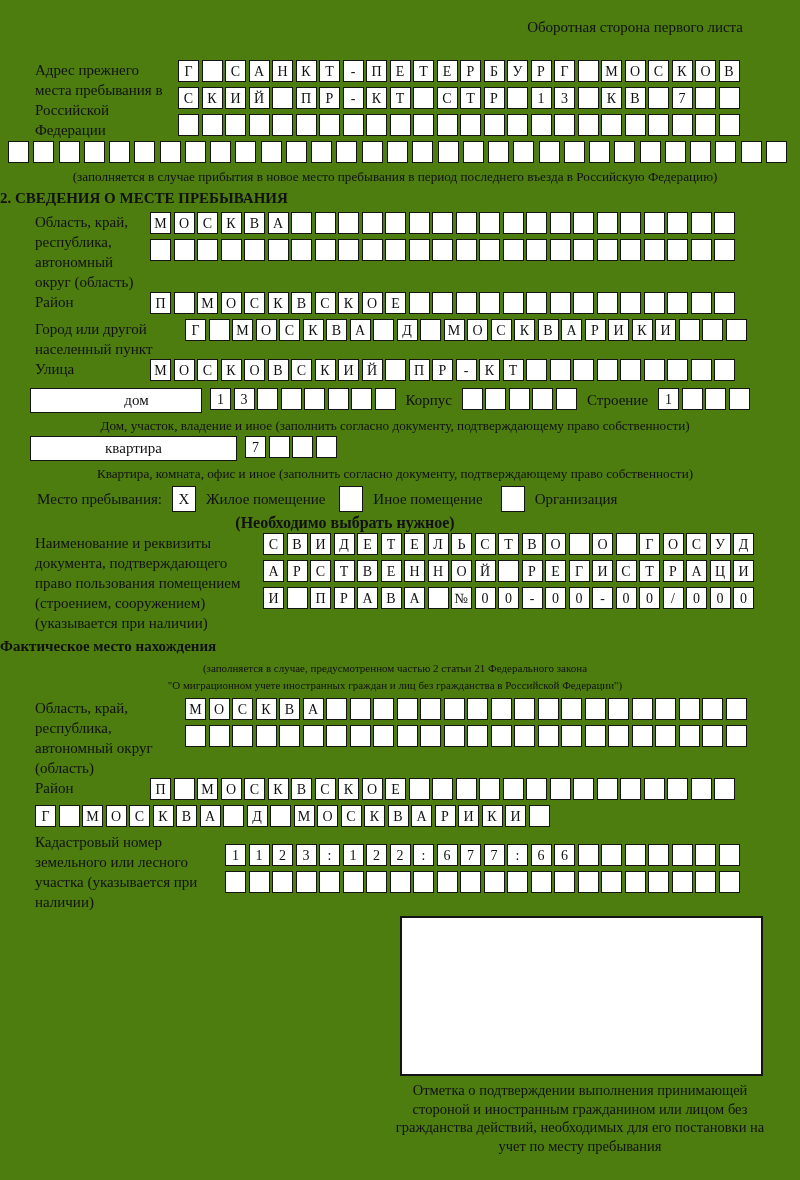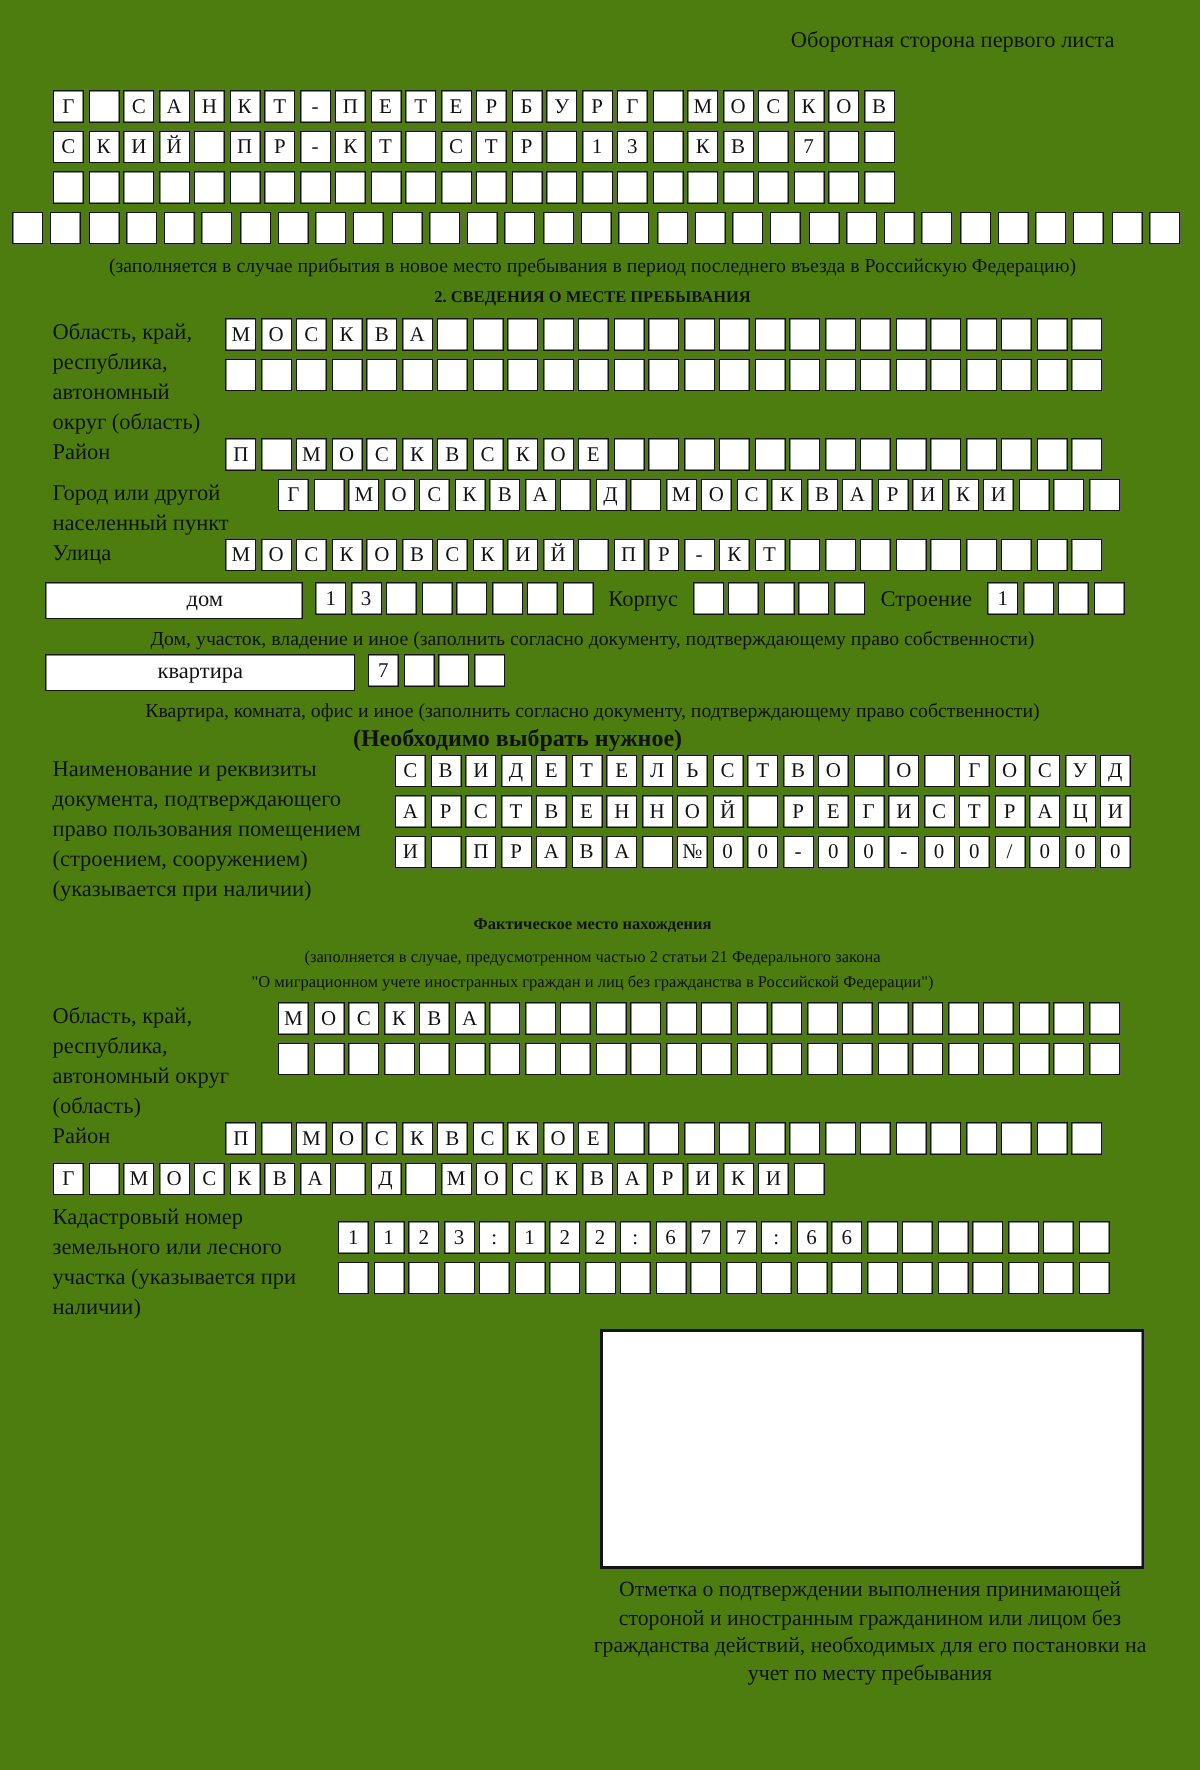--- a/index.html
+++ b/index.html
@@ -14,21 +14,21 @@
   .w115{width:115px;} .w143{width:143px;} .w150{width:150px;} .w190{width:190px;} .w212{width:212px;}
   .gridcol{flex:none;}
   .cells{display:flex;column-gap:2.5px;margin-bottom:5px;}
   .cell{
     box-sizing:border-box;flex:none;width:21px;height:22px;border:1.5px solid #141414;
     display:flex;align-items:center;justify-content:center;
     font-size:14px;line-height:19px;background:#fff;
   }
   .row-full{margin-left:8px;width:779px;column-gap:0;justify-content:space-between;}
   .caption{text-align:center;font-size:13.2px;line-height:17px;margin:1px 0 2px;width:790px;}
-  .title{text-align:center;font-weight:bold;font-size:11px;line-height:20px;margin:3px 0 4px;width:790px;}
+  .title{font-weight:bold;font-size:15px;line-height:20px;margin:3px 0 4px;width:790px;}
   .mt24{margin-top:24px;}
   .wbox{box-sizing:border-box;border:1.5px solid #141414;height:25px;flex:none;
     display:flex;align-items:center;justify-content:center;font-size:15px;background:#fff;}
   .dom-box{width:172px;margin-right:8px;padding-left:41px;}
   .kv-box{width:207px;margin-right:8px;}
   .houserow{margin-left:30px;margin-top:2px;margin-bottom:2px;}
   .inlabel{font-size:15px;line-height:25px;margin:0 10px;flex:none;}
   .stayrow{display:flex;align-items:center;margin:4px 0 2px 37px;font-size:15px;}
   .cbox{box-sizing:border-box;flex:none;width:24px;height:26px;border:1.5px solid #141414;
     display:flex;align-items:center;justify-content:center;font-size:15px;background:#fff;}
@@ -42,20 +42,21 @@
   .stamp-caption{margin:5px 0 0 395px;width:370px;text-align:center;font-size:14.5px;line-height:18.5px;}
 </style>
 </head>
 <body>
 
 <div class="page">
 
   <div class="back-note">Оборотная сторона первого листа</div>
 
   <div class="frow mt24">
+    <div class="flabel w143">Адрес прежнего места пребывания в Российской Федерации</div>
     <div class="gridcol">
       <div class="cells">
           <span class="cell">Г</span>
           <span class="cell"></span>
           <span class="cell">С</span>
           <span class="cell">А</span>
           <span class="cell">Н</span>
           <span class="cell">К</span>
           <span class="cell">Т</span>
           <span class="cell">-</span>
@@ -353,20 +354,29 @@
     <div class="wbox kv-box">квартира</div>
     <div class="cells">
         <span class="cell">7</span>
         <span class="cell"></span>
         <span class="cell"></span>
         <span class="cell"></span>
       </div>
   </div>
   <div class="caption">Квартира, комната, офис и иное (заполнить согласно документу, подтверждающему право собственности)</div>
 
+  <div class="stayrow">
+    <span class="staylabel">Место пребывания:</span>
+    <span class="cbox">X</span>
+    <span class="opt-label">Жилое помещение</span>
+    <span class="cbox"></span>
+    <span class="opt-label" style="margin-right:18px;">Иное помещение</span>
+    <span class="cbox"></span>
+    <span class="opt-label">Организация</span>
+  </div>
   <div class="stay-note">(Необходимо выбрать нужное)</div>
 
   <div class="frow doc-block">
     <div class="flabel w212">Наименование и реквизиты документа, подтверждающего право пользования помещением (строением, сооружением) (указывается при наличии)</div>
     <div class="gridcol">
       <div class="cells">
           <span class="cell">С</span>
           <span class="cell">В</span>
           <span class="cell">И</span>
           <span class="cell">Д</span>

